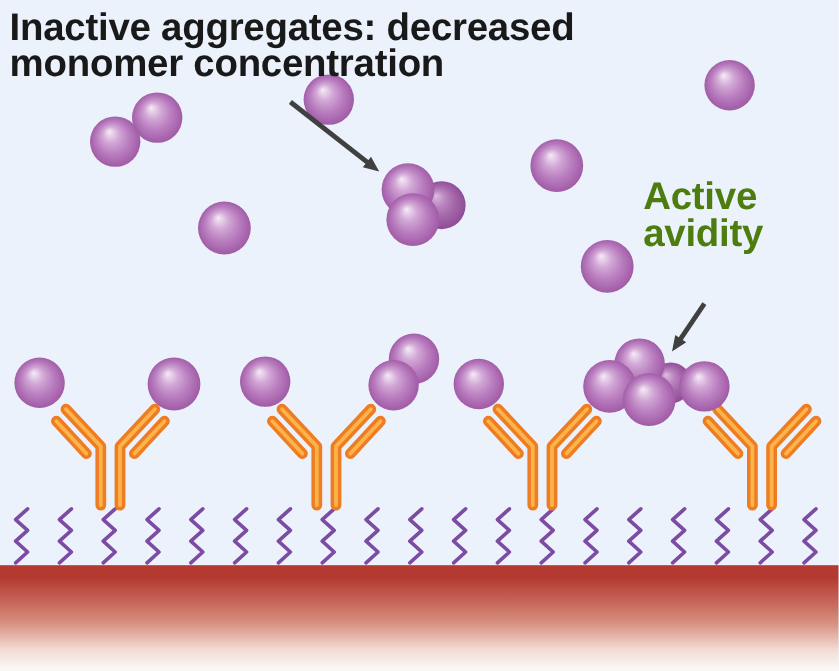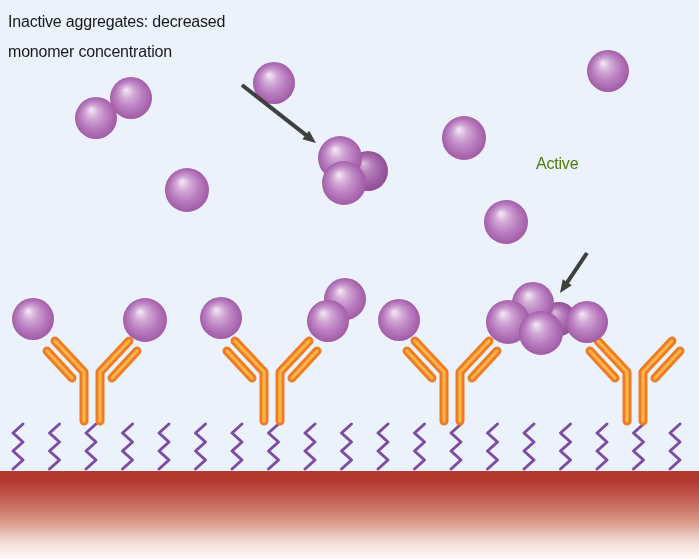--- a/index.html
+++ b/index.html
@@ -5,22 +5,22 @@
   html,body{margin:0;padding:0;}
   .stage{
     position:relative;
     width:699px;height:559px;
     overflow:hidden;
     font-family:"Liberation Sans", sans-serif;
   }
   .stage svg{position:absolute;left:0;top:0;}
   .label{
     position:absolute;
-    font-size:16px;
-    font-weight:400;
+    font-size:32px;
+    font-weight:700;
     letter-spacing:-0.2px;
   }
   #label-inactive{left:8px;top:7px;line-height:30px;}
   #label-active{left:536px;top:148px;line-height:31px;}
 </style>
 </head>
 <body>
 
 <div class="stage" id="stage" style="background: rgb(235, 242, 251);">
   <svg id="scene" width="699" height="559" viewBox="0 0 699 559">
@@ -139,14 +139,15 @@
         <line x1="587" y1="253" x2="565.0352556950096" y2="285.54036193331916" stroke="#404040" stroke-width="4"></line>
         <polygon points="560,293 562.7144794075978,279.14786653451074 571.8318148224298,285.30206793952243" fill="#404040"></polygon>
       </g>
     </svg>
   <div class="label" id="label-inactive" style="color: rgb(25, 25, 25);">
     <div>Inactive aggregates: decreased</div>
     <div>monomer concentration</div>
   </div>
   <div class="label" id="label-active" style="color: #4d7c0f;">
     <div>Active</div>
+    <div>avidity</div>
   </div>
 </div>
 
 </body></html>

